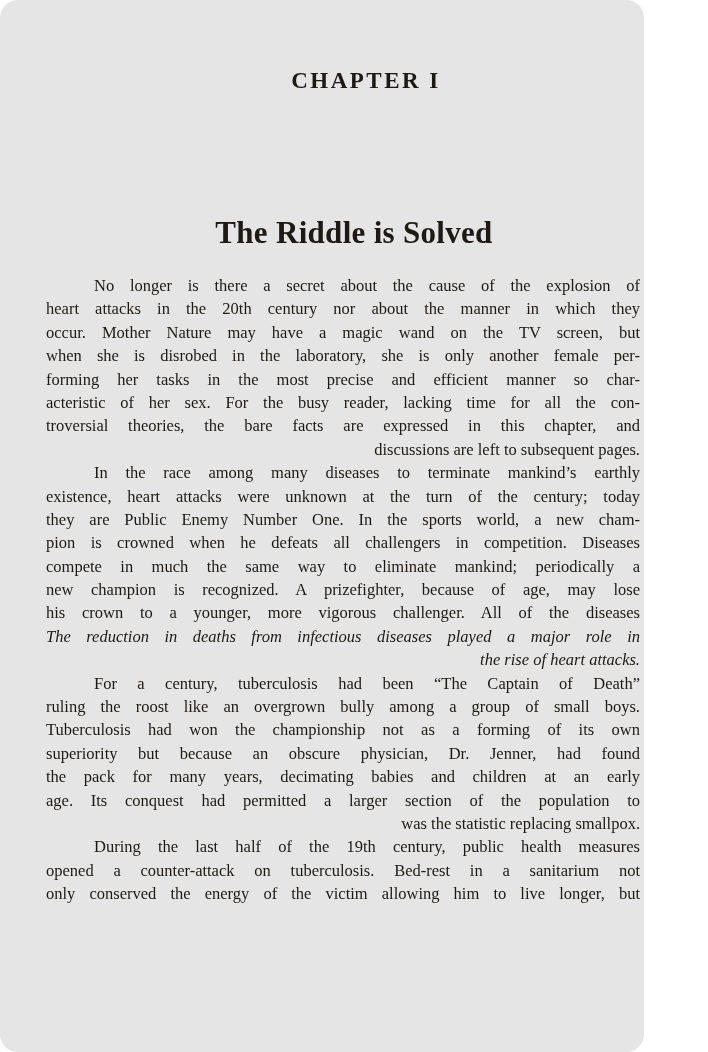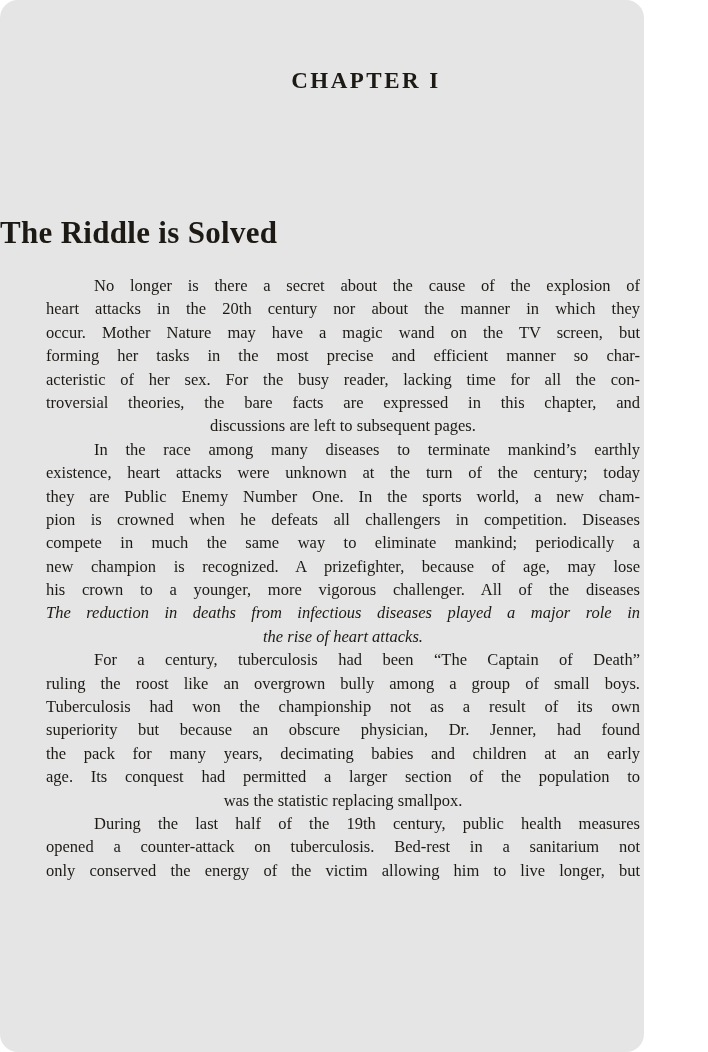--- a/index.html
+++ b/index.html
@@ -23,73 +23,74 @@
     font-weight: 700;
     letter-spacing: 2.5px;
     line-height: 1;
   }
   .title {
     position: absolute;
     top: 216px;
     left: 0;
     width: 708px;
     margin: 0;
-    text-align: left;
+    text-align: center;
     font-size: 31px;
     font-weight: 700;
     letter-spacing: 0.3px;
     line-height: 1.1;
   }
   .body-text {
     position: absolute;
     top: 274px;
     left: 46px;
     width: 594px;
     font-size: 16.5px;
     font-weight: 400;
   }
   .line {
     height: 23.4px;
     line-height: 23.4px;
-    text-align: center;
+    text-align: right;
     white-space: normal;
   }
   .line.justify {
     text-align: justify;
     text-align-last: justify;
   }
   .line.indent { padding-left: 48px; }
   .line.italic { font-style: italic; }
 </style>
 </head>
 <body>
 
 <div class="page">
   <div class="chapter">CHAPTER I</div>
   <h1 class="title">The Riddle is Solved</h1>
   <div class="body-text" id="body-text">
       <div class="line justify indent">No longer is there a secret about the cause of the explosion of</div>
       <div class="line justify">heart attacks in the 20th century nor about the manner in which they</div>
       <div class="line justify">occur. Mother Nature may have a magic wand on the TV screen, but</div>
+      <div class="line justify">when she is disrobed in the laboratory, she is only another female per-</div>
       <div class="line justify">forming her tasks in the most precise and efficient manner so char-</div>
       <div class="line justify">acteristic of her sex. For the busy reader, lacking time for all the con-</div>
       <div class="line justify">troversial theories, the bare facts are expressed in this chapter, and</div>
       <div class="line">discussions are left to subsequent pages.</div>
       <div class="line justify indent">In the race among many diseases to terminate mankind’s earthly</div>
       <div class="line justify">existence, heart attacks were unknown at the turn of the century; today</div>
       <div class="line justify">they are Public Enemy Number One. In the sports world, a new cham-</div>
       <div class="line justify">pion is crowned when he defeats all challengers in competition. Diseases</div>
       <div class="line justify">compete in much the same way to eliminate mankind; periodically a</div>
       <div class="line justify">new champion is recognized. A prizefighter, because of age, may lose</div>
       <div class="line justify">his crown to a younger, more vigorous challenger. All of the diseases</div>
       <div class="line justify italic">The reduction in deaths from infectious diseases played a major role in</div>
       <div class="line italic">the rise of heart attacks.</div>
       <div class="line justify indent">For a century, tuberculosis had been “The Captain of Death”</div>
       <div class="line justify">ruling the roost like an overgrown bully among a group of small boys.</div>
-      <div class="line justify">Tuberculosis had won the championship not as a result of its own</div>
+      <div class="line justify">Tuberculosis had won the championship not as a forming of its own</div>
       <div class="line justify">superiority but because an obscure physician, Dr. Jenner, had found</div>
       <div class="line justify">the pack for many years, decimating babies and children at an early</div>
       <div class="line justify">age. Its conquest had permitted a larger section of the population to</div>
       <div class="line">was the statistic replacing smallpox.</div>
       <div class="line justify indent">During the last half of the 19th century, public health measures</div>
       <div class="line justify">opened a counter-attack on tuberculosis. Bed-rest in a sanitarium not</div>
       <div class="line justify">only conserved the energy of the victim allowing him to live longer, but</div>
     </div>
 </div>
 

